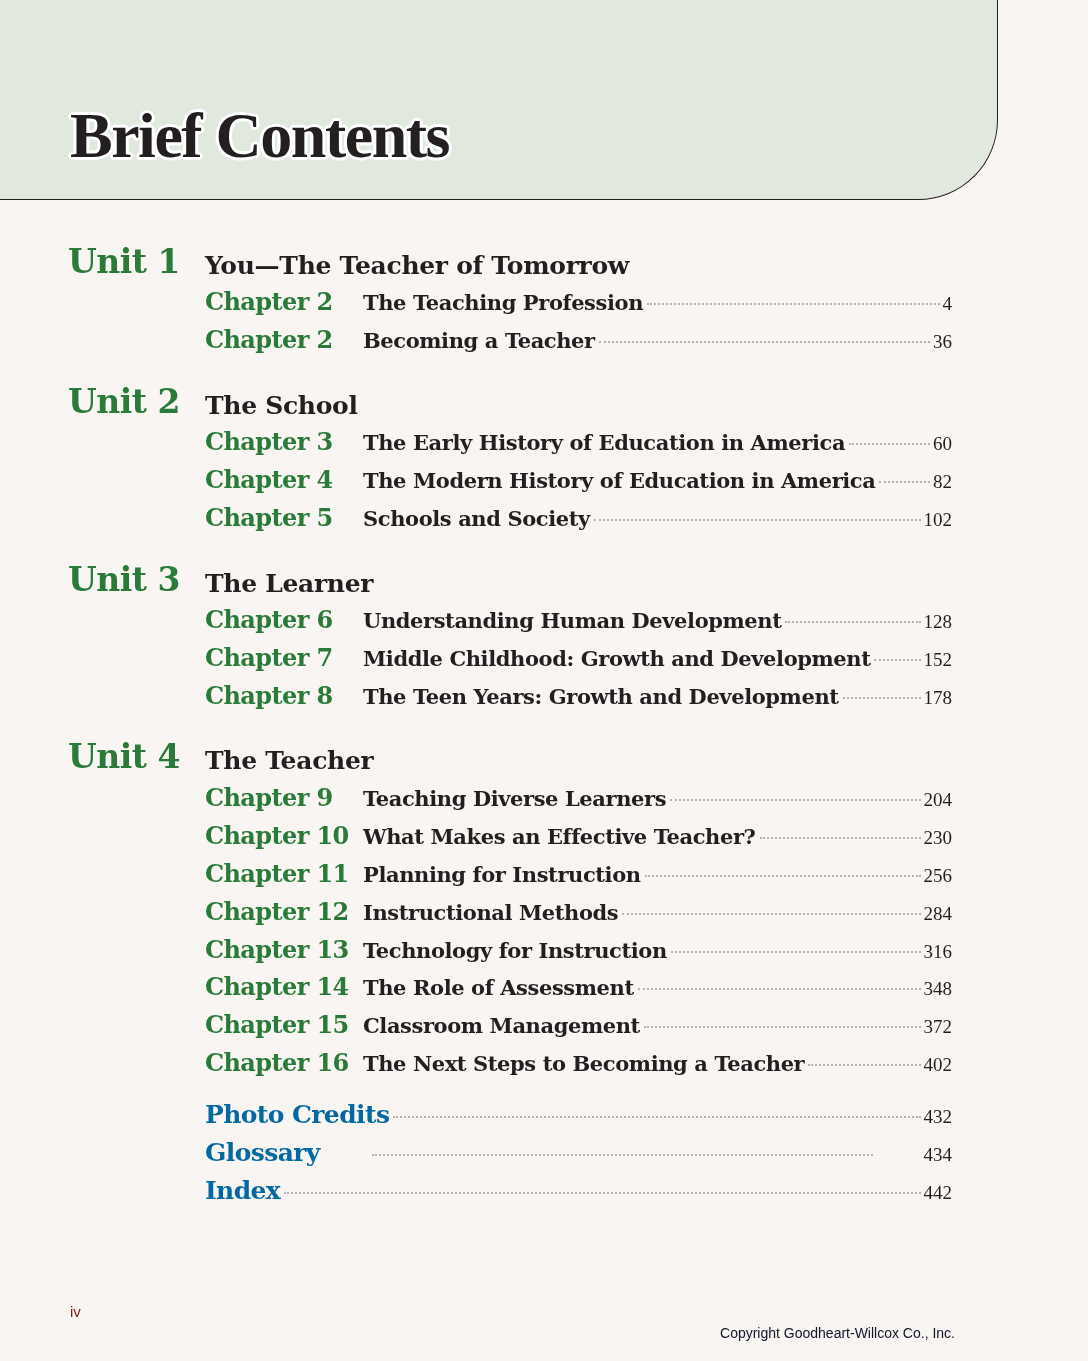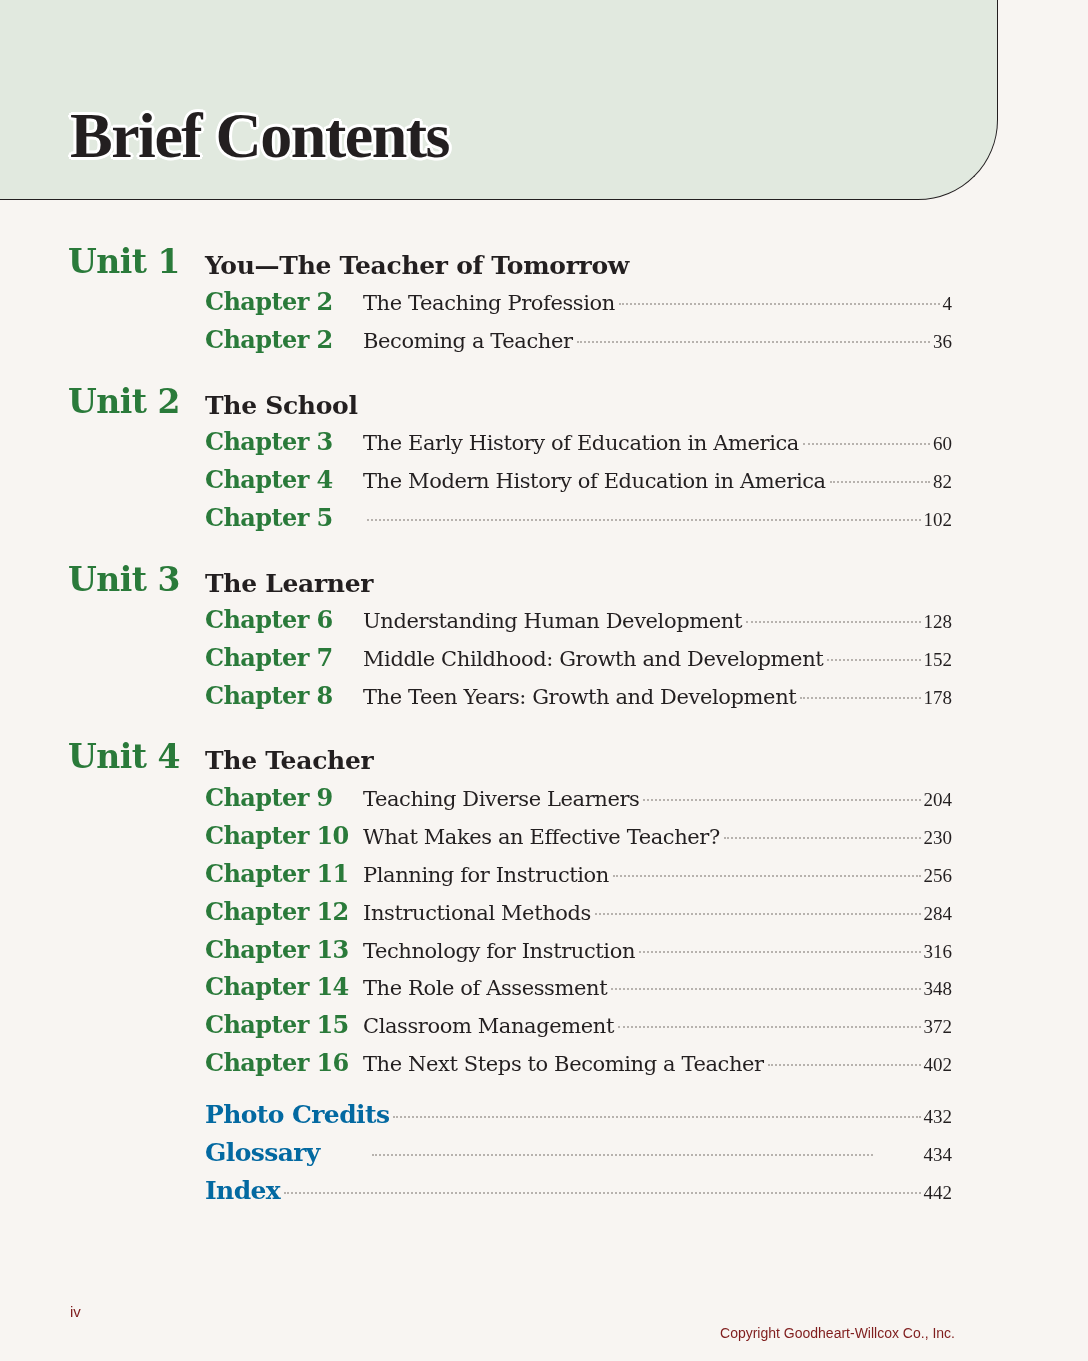--- a/index.html
+++ b/index.html
@@ -93,21 +93,21 @@
       font-family: "DejaVu Serif", serif;
       font-size: 24px;
       font-weight: bold;
       color: #2a7a3a;
       letter-spacing: -0.6px;
       white-space: nowrap;
     }
     .chapter-title {
       font-family: "DejaVu Serif", serif;
       font-size: 21px;
-      font-weight: normal;
+      font-weight: bold;
       color: #231f20;
       letter-spacing: -0.4px;
       white-space: nowrap;
     }
     .leader {
       flex: 1 1 auto;
       margin: 0 3px 0 4px;
       border-bottom: 2px dotted #b7b2ae;
       transform: translateY(-5px);
       min-width: 10px;
@@ -134,21 +134,21 @@
       font-family: "Liberation Sans", sans-serif;
       font-size: 15px;
       color: #7f1d1d;
     }
     .footer-right {
       position: absolute;
       right: 133px;
       top: 1325px;
       font-family: "Liberation Sans", sans-serif;
       font-size: 14px;
-      color: #7f1d1d;
+      color: #0f172a;
     }
   </style>
 </head>
 <body>
 
 <div class="header-panel"></div>
 <h1 class="page-title">Brief Contents</h1>
 
 <div class="toc">
 
@@ -180,20 +180,21 @@
     <span class="page-num">60</span>
   </div>
   <div class="entry" style="top:463px;">
     <span class="chapter-label">Chapter 4</span>
     <span class="chapter-title">The Modern History of Education in America</span>
     <span class="leader"></span>
     <span class="page-num">82</span>
   </div>
   <div class="entry" style="top:501px;">
     <span class="chapter-label">Chapter 5</span>
+    <span class="chapter-title">Schools and Society</span>
     <span class="leader"></span>
     <span class="page-num">102</span>
   </div>
 
   <div class="unit-row" style="top:560px;">
     <span class="unit-label">Unit 3</span>
     <span class="unit-title">The Learner</span>
   </div>
   <div class="entry" style="top:603px;">
     <span class="chapter-label">Chapter 6</span>

